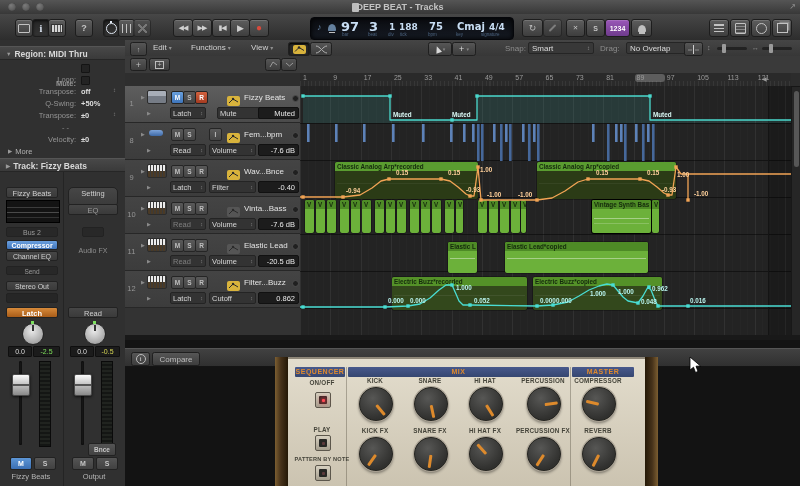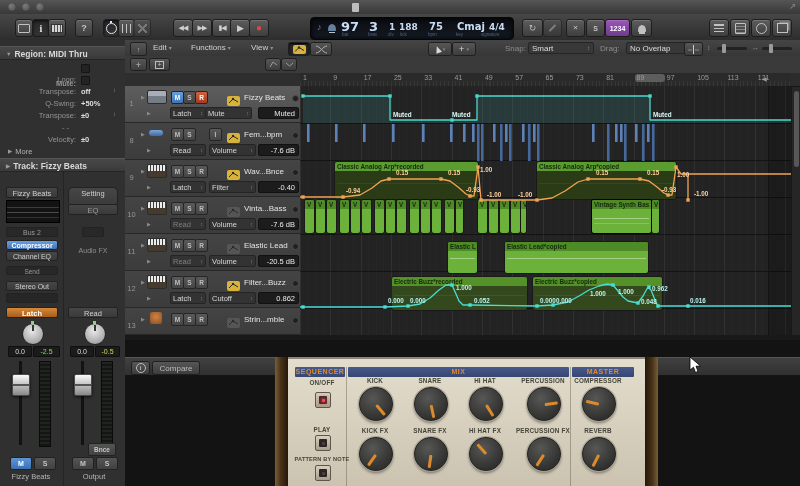--- a/index.html
+++ b/index.html
@@ -130,21 +130,21 @@
   .region.dim{background:#2b3b16;} .region.dim .nb{background:#5a9c30;}
   .region.dim2{background:#33481c;} .region.dim2 .nb{background:#549128;}
   .region.sel{box-shadow:0 0 0 1px #000;}
   .wl{position:absolute;left:2px;right:2px;height:1px;background:rgba(255,255,255,.4);}
   #autosvg{position:absolute;left:300px;top:86px;pointer-events:none;}
   #vscroll{position:absolute;left:791px;top:87px;width:9px;height:248px;background:#262626;border-left:1px solid #181818;}
   #vscroll .thumb{position:absolute;left:1.5px;top:4px;width:5px;height:76px;background:#575757;border-radius:2.5px;}
   #bottom-strip{position:absolute;left:125px;top:335px;width:675px;height:5px;background:#191919;}
   
   #plugin{position:absolute;left:125px;top:340px;width:675px;height:146px;background:#131313;z-index:20;}
-  #plugin-header{position:absolute;left:0;top:17px;width:675px;height:17px;
+  #plugin-header{position:absolute;left:0;top:8px;width:675px;height:17px;
     background:linear-gradient(#414141,#303030);border-top:1px solid #555;border-bottom:1px solid #141414;}
   #info-btn{position:absolute;left:6px;top:3px;width:17px;height:12px;}
   #info-btn .circ{width:8px;height:8px;border:1px solid #bbb;border-radius:50%;font-size:6px;font-weight:bold;
     color:#bbb;text-align:center;line-height:8px;font-family:"Liberation Serif",serif;}
   #compare-btn{position:absolute;left:27px;top:3px;width:46px;height:12px;font-size:8px;}
   .wood{position:absolute;top:17px;width:13px;height:129px;background:linear-gradient(90deg,#7c5e31,#46321a 45%,#241806);}
   #pface{position:absolute;left:163px;top:17px;width:357px;height:129px;
     background:linear-gradient(#e3ddcd,#cbc3b0);border-top:2px solid #8d8678;}
   .psec{position:absolute;top:27px;height:10px;background:linear-gradient(#48598c,#354670);border-radius:1px;
     font-size:7px;font-weight:bold;color:#e08a2c;text-align:center;line-height:10px;letter-spacing:.5px;}
@@ -165,20 +165,21 @@
 </head>
 <body>
 
 <div id="app">
 
   <div id="titlebar">
     <span class="tl" style="left:8px"></span>
     <span class="tl" style="left:22px"></span>
     <span class="tl" style="left:36px"></span>
     <span id="doc-icon"></span>
+    <div id="win-title">DEEP BEAT - Tracks</div>
   </div>
 
   <div id="toolbar">
     <div class="btn" style="left:15px;width:16px">
         <span class="ic-monitor"></span>
       </div>
     <div class="btn pressed" style="left:32px;width:16px">
         <span style="font-family:'Liberation Serif',serif;font-weight:bold;color:#dfe8f5;font-size:10px">i</span>
       </div>
     <div class="btn" style="left:48px;width:16px">
@@ -431,21 +432,21 @@
             <path d="M2 7 L6 3 L11 6" stroke="#2a2a2a" fill="none"></path>
             <circle cx="6" cy="3" r="1.2" fill="#2a2a2a"></circle>
           </svg></div>
         <div class="tname">Fizzy Beats</div>
         <div class="tdot"></div>
         <div class="tdisc" style="left: 22px; top: 24px;">▶</div>
         <div class="hbox" style="left: 45px; width: 36px;">
           <span>Latch</span>
           <span class="ud">↕</span>
         </div>
-        <div class="hbox" style="left: 80px; width: 47px;">
+        <div class="hbox" style="left: 92px; width: 47px;">
           <span>Mute</span>
           <span class="ud">↕</span>
         </div>
         <div class="hval" style="left: 133px; width: 41px;">Muted</div>
       </div>
       <div class="trow" style="top: 37px; height: 37px;">
         <div class="tnum">8</div>
         <div class="tdisc" style="left: 16px; top: 8px;">▶</div>
         <div class="ticon ic-audio"></div>
         <div class="tb" style="left: 46px;">M</div>
@@ -561,35 +562,20 @@
         <div class="tdisc" style="left: 22px; top: 24px;">▶</div>
         <div class="hbox" style="left: 45px; width: 36px;">
           <span>Latch</span>
           <span class="ud">↕</span>
         </div>
         <div class="hbox" style="left: 84px; width: 47px;">
           <span>Cutoff</span>
           <span class="ud">↕</span>
         </div>
         <div class="hval" style="left: 133px; width: 41px;">0.862</div>
-      </div>
-      <div class="trow" style="top: 222px; height: 27px;">
-        <div class="tnum">13</div>
-        <div class="tdisc" style="left: 16px; top: 8px;">▶</div>
-        <div class="ticon ic-strings"></div>
-        <div class="tb" style="left: 46px;">M</div>
-        <div class="tb" style="left: 58px;">S</div>
-        <div class="tb" style="left: 70px;">R</div>
-        <div class="tauto"><svg width="13" height="10">
-            <rect width="13" height="10" rx="2" fill="#555"></rect>
-            <path d="M2 7 L6 3 L11 6" stroke="#2a2a2a" fill="none"></path>
-            <circle cx="6" cy="3" r="1.2" fill="#2a2a2a"></circle>
-          </svg></div>
-        <div class="tname">Strin...mble</div>
-        <div class="tdot"></div>
       </div>
     </div>
   <div id="content">
       <div class="lane-sep" style="top: 37px;"></div>
       <div class="lane-sep" style="top: 74px;"></div>
       <div class="lane-sep" style="top: 111px;"></div>
       <div class="lane-sep" style="top: 148px;"></div>
       <div class="lane-sep" style="top: 185px;"></div>
       <div class="lane-sep" style="top: 222px;"></div>
       <div class="region dim" style="left: 35px; top: 76px; width: 143px; height: 37px;">

